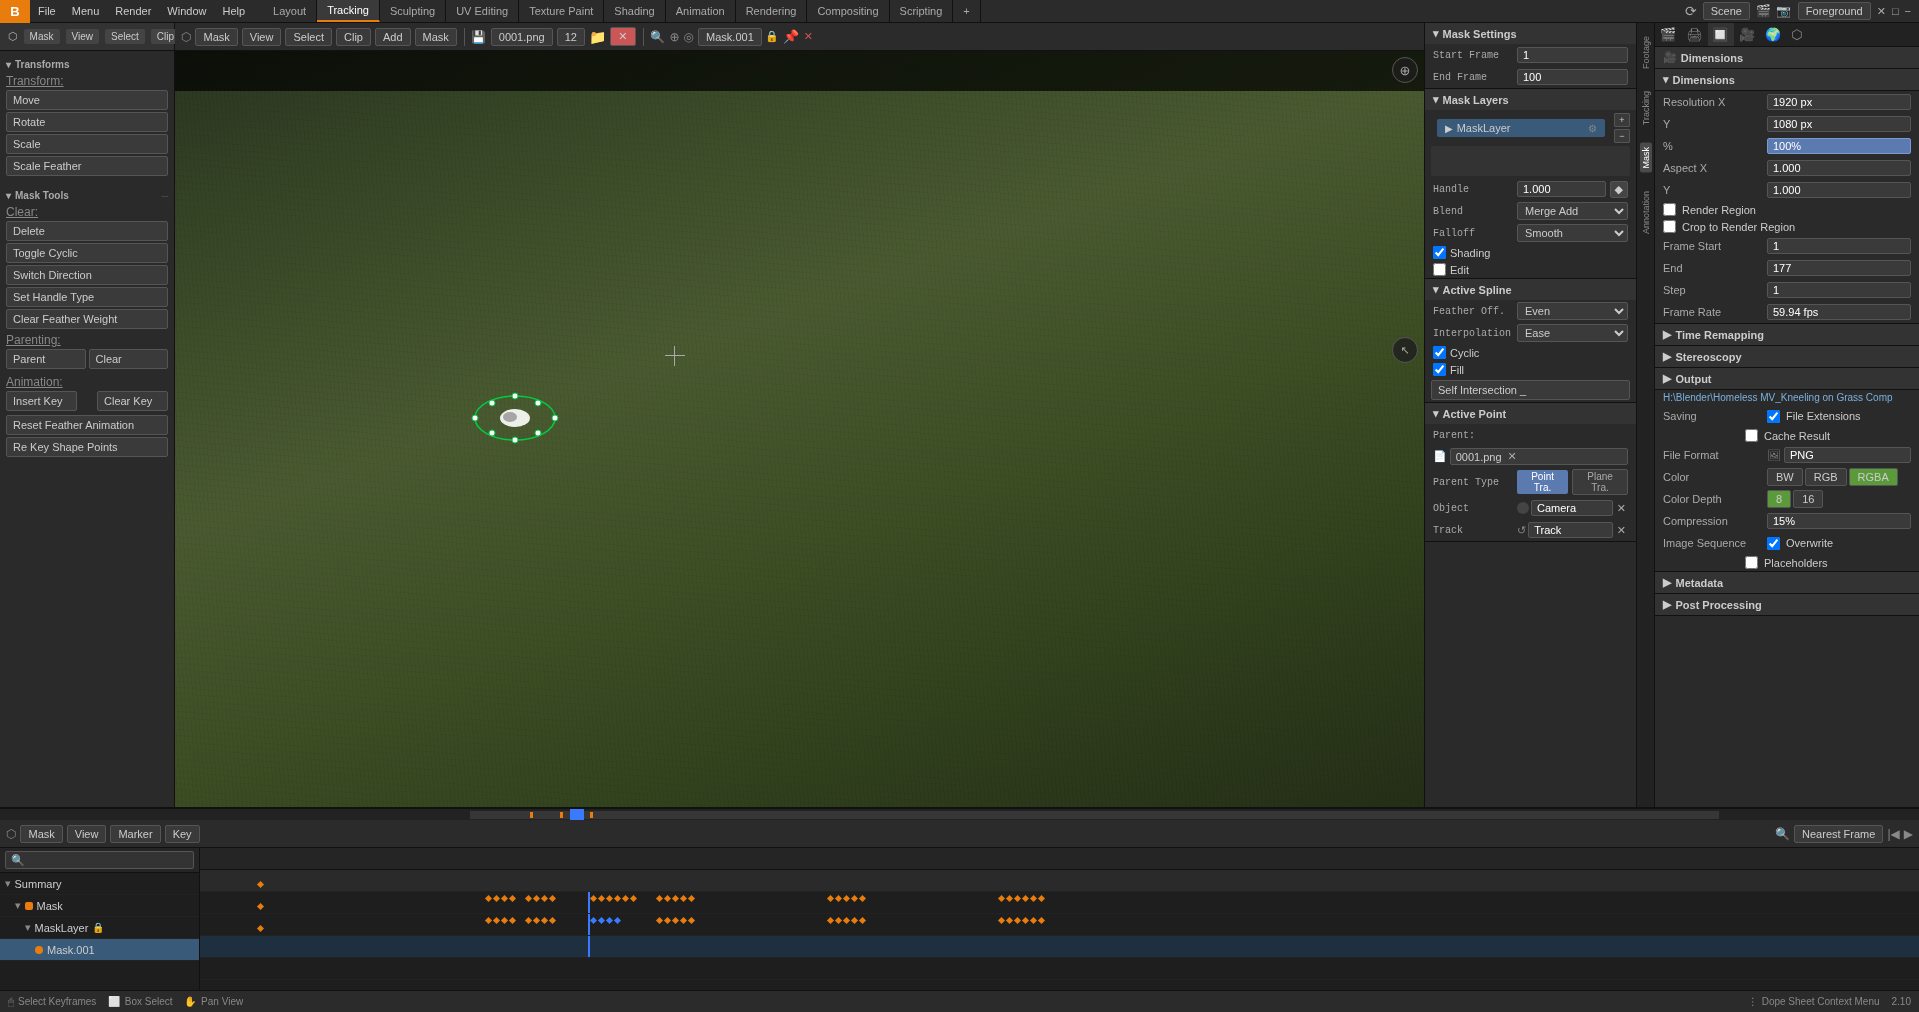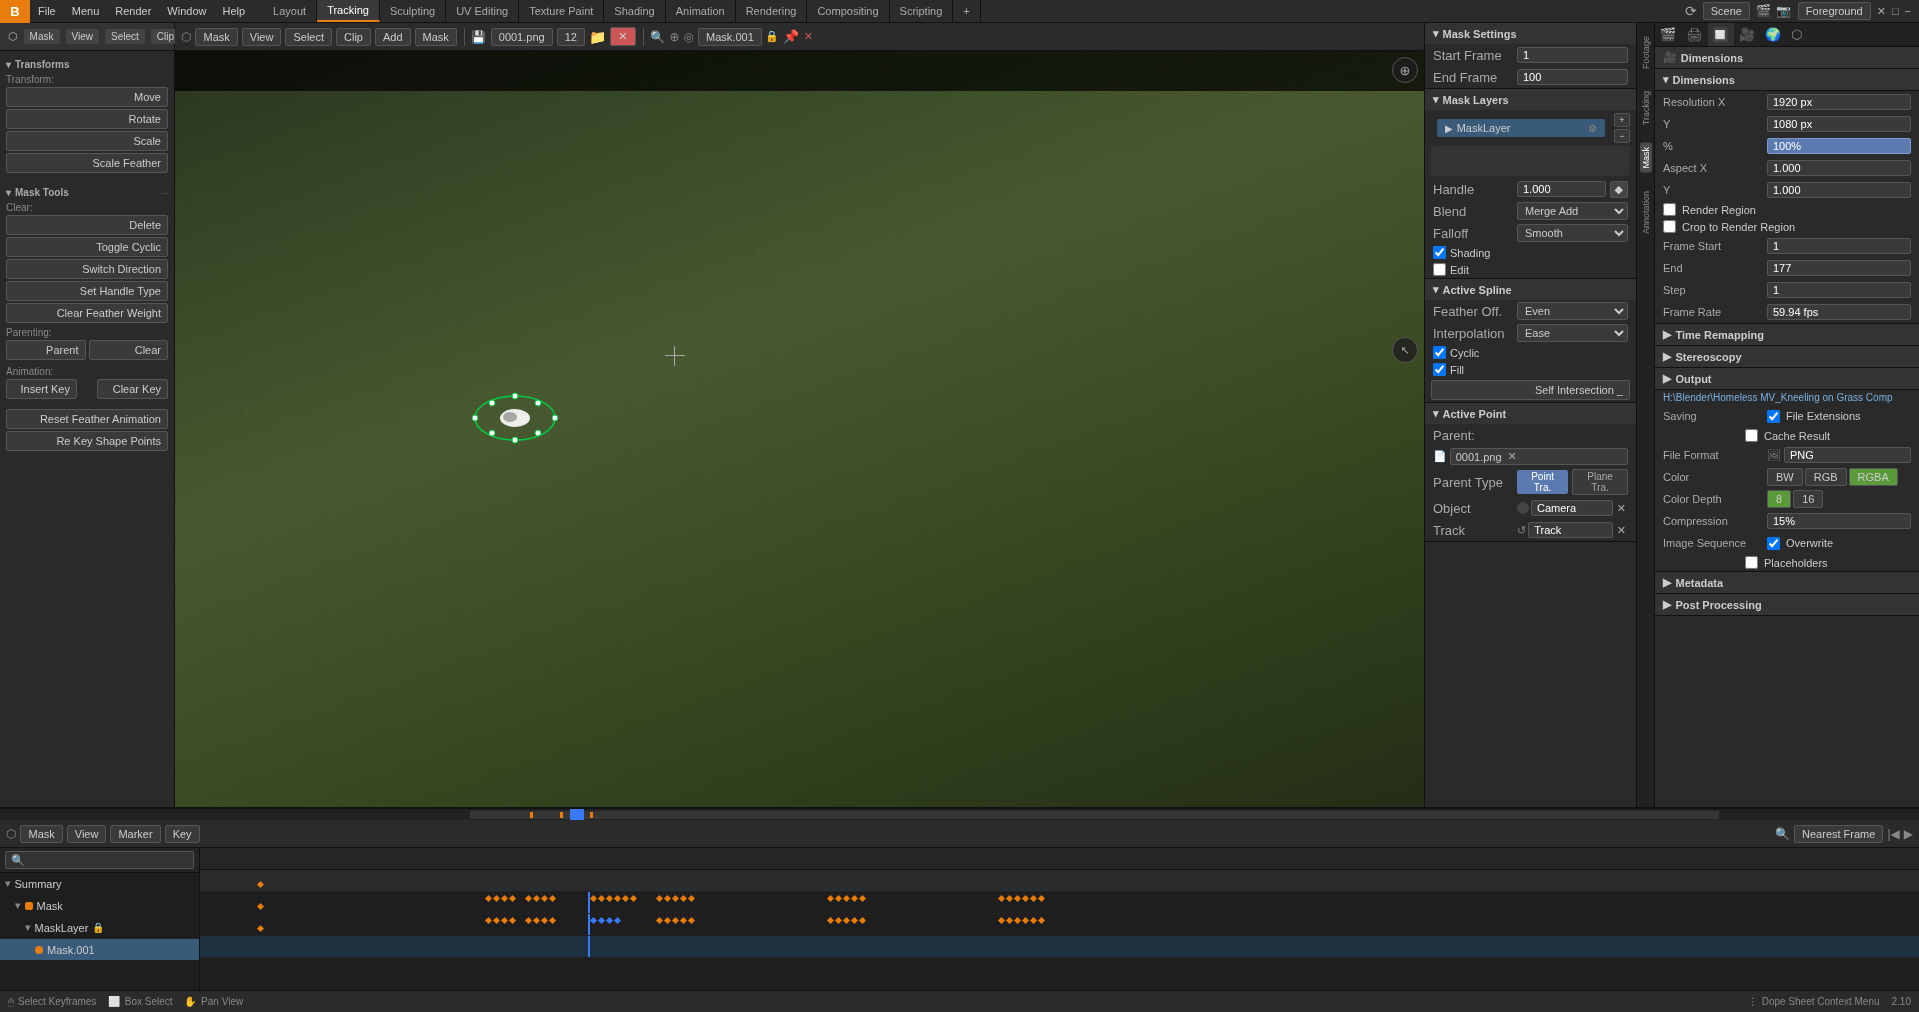--- a/index.html
+++ b/index.html
@@ -132,27 +132,28 @@
     }
     .panel-btn {
       background: #3a3a3a;
       border: 1px solid #555;
       color: #ccc;
       width: 100%;
       padding: 3px 6px;
       font-size: 11px;
       cursor: pointer;
       margin-bottom: 2px;
-      text-align: right;
+      text-align: left;
       border-radius: 2px;
     }
     .panel-label {
       color: #888;
-      font-size: 10px;
+      font-size: 12px;
       padding: 2px 0;
+      text-decoration: underline;
     }
 
     
     .center-area {
       flex: 1;
       display: flex;
       flex-direction: column;
       overflow: hidden;
     }
 
@@ -287,22 +288,23 @@
     }
     .rp-row {
       display: flex;
       align-items: center;
       padding: 2px 8px;
       gap: 4px;
       min-height: 22px;
     }
     .rp-label {
       color: #aaa;
-      font-size: 13px;
+      font-size: 10px;
       flex: 0 0 80px;
+      font-family: Liberation Mono, monospace;
     }
     .rp-value {
       background: #3a3a3a;
       border: 1px solid #555;
       color: #fff;
       padding: 1px 5px;
       font-size: 11px;
       flex: 1;
       border-radius: 2px;
       min-width: 0;
@@ -668,21 +670,21 @@
       <button class="panel-btn">Toggle Cyclic</button>
       <button class="panel-btn">Switch Direction</button>
       <button class="panel-btn">Set Handle Type</button>
       <button class="panel-btn">Clear Feather Weight</button>
       <div class="panel-label">Parenting:</div>
       <div style="display:flex;gap:3px;margin-bottom:2px;">
         <button class="panel-btn" style="flex:1;">Parent</button>
         <button class="panel-btn" style="flex:1;">Clear</button>
       </div>
       <div class="panel-label">Animation:</div>
-      <div style="display:flex;gap:20px;margin-bottom:8px;">
+      <div style="display:flex;gap:20px;margin-bottom:2px;">
         <button class="panel-btn" style="flex:1;">Insert Key</button>
         <button class="panel-btn" style="flex:1;">Clear Key</button>
       </div>
       <button class="panel-btn">Reset Feather Animation</button>
       <button class="panel-btn">Re Key Shape Points</button>
     </div>
   </div>
 
   <div class="center-area">
 

